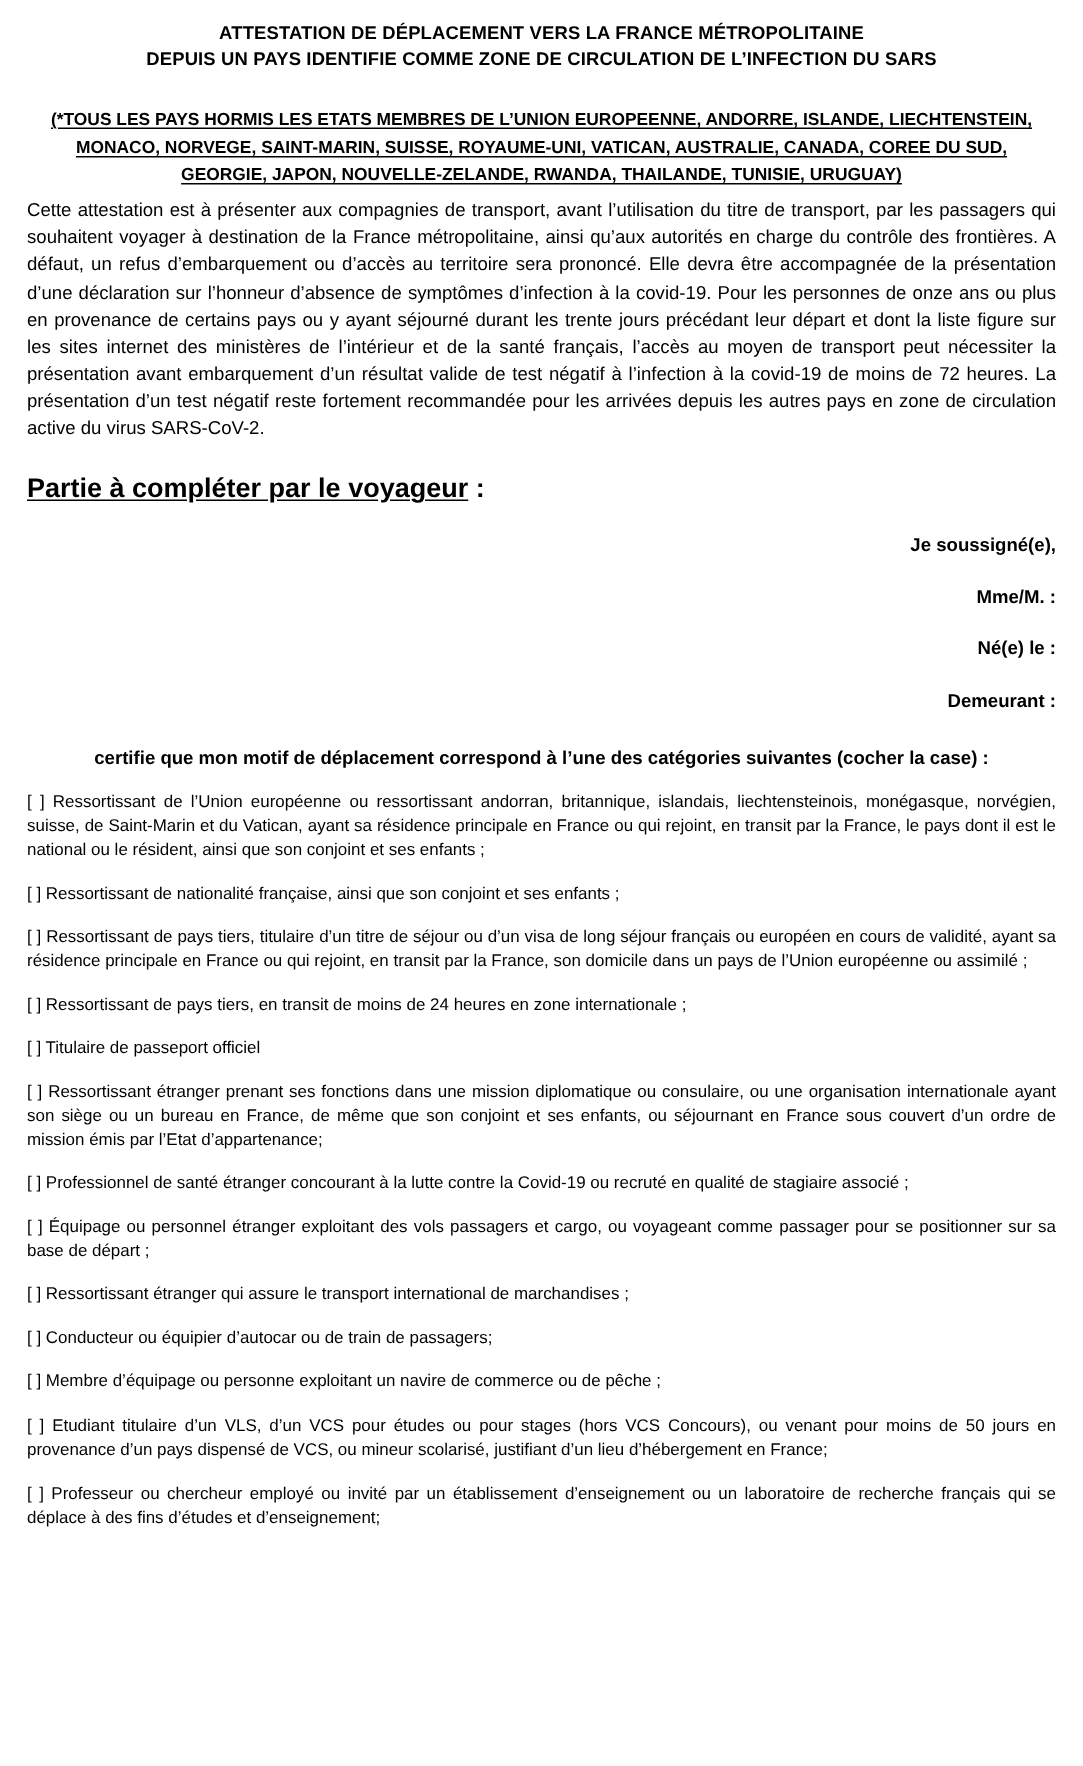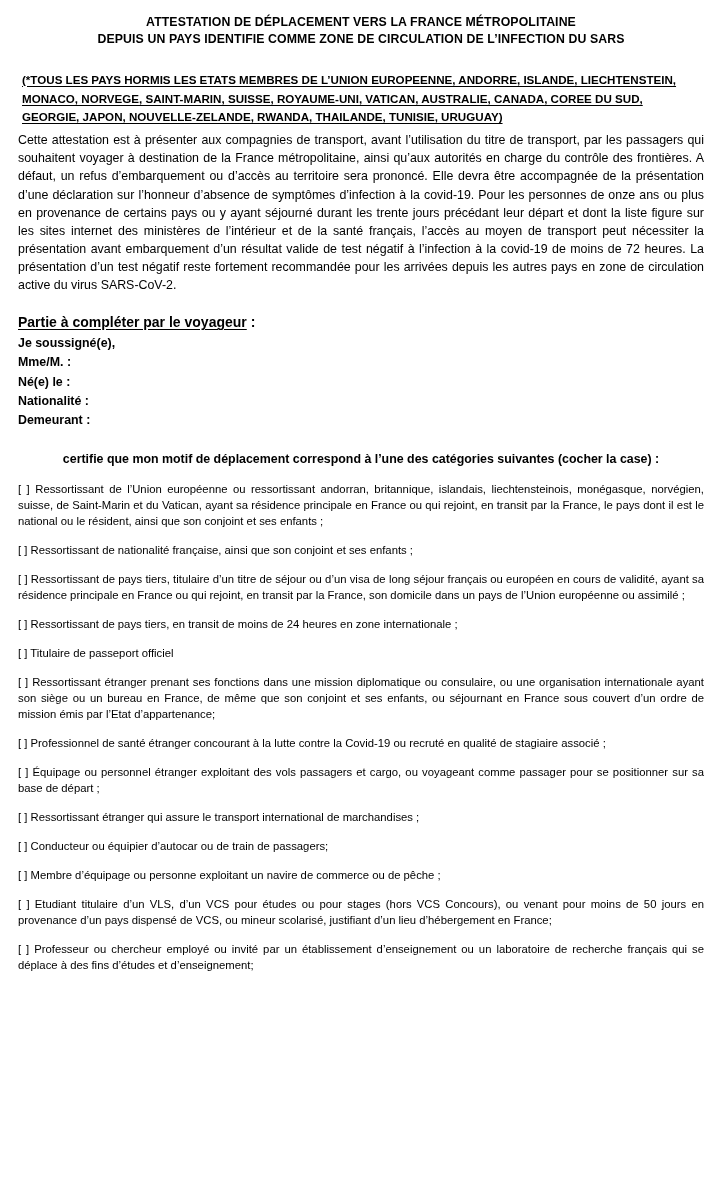--- a/index.html
+++ b/index.html
@@ -27,53 +27,55 @@
     font-size: 12.3px;
     line-height: 1.42;
     letter-spacing: 0.1px;
     margin: 0 4px;
   }
   .title-line { display: block; }
 
   
   .countries {
     margin: 22px 6px 0 6px;
+    text-align: center;
     font-weight: bold;
     font-size: 11.6px;
     line-height: 1.62;
     text-decoration: underline;
     text-underline-offset: 2px;
   }
 
   
   .intro {
     margin: 4px 2px 0 2px;
     font-size: 12.4px;
     line-height: 1.46;
     text-align: justify;
     text-justify: inter-word;
   }
 
   
   .section-heading {
     margin: 19px 2px 0 2px;
-    font-size: 14px;
+    font-size: 18px;
     font-weight: bold;
     line-height: 1.4;
   }
   .section-heading .underlined {
     text-decoration: underline;
     text-underline-offset: 2px;
   }
 
   .field-row {
-    margin: 2px 2px 0 2px;
+    margin: 17px 2px 0 2px;
     font-size: 12.4px;
     font-weight: bold;
     line-height: 1.4;
+    text-align: right;
   }
 
   .certify {
     margin: 20px 2px 0 2px;
     font-size: 12.4px;
     font-weight: bold;
     line-height: 1.46;
     text-align: center;
   }
 
@@ -104,21 +106,20 @@
 
   <div class="intro">Cette attestation est à présenter aux compagnies de transport, avant l’utilisation du titre de transport, par les passagers qui souhaitent voyager à destination de la France métropolitaine, ainsi qu’aux autorités en charge du contrôle des frontières. A défaut, un refus d’embarquement ou d’accès au territoire sera prononcé. Elle devra être accompagnée de la présentation d’une déclaration sur l’honneur d’absence de symptômes d’infection à la covid-19. Pour les personnes de onze ans ou plus en provenance de certains pays ou y ayant séjourné durant les trente jours précédant leur départ et dont la liste figure sur les sites internet des ministères de l’intérieur et de la santé français, l’accès au moyen de transport peut nécessiter la présentation avant embarquement d’un résultat valide de test négatif à l’infection à la covid-19 de moins de 72 heures. La présentation d’un test négatif reste fortement recommandée pour les arrivées depuis les autres pays en zone de circulation active du virus SARS-CoV-2.</div>
 
   <div class="section-heading">
     <span class="underlined">Partie à compléter par le voyageur</span><span> :</span>
   </div>
 
   <div class="field-row">Je soussigné(e),</div>
   <div class="field-row">Mme/M. :</div>
   <div class="field-row">Né(e) le :</div>
-  <div class="field-row">Nationalité :</div>
   <div class="field-row">Demeurant :</div>
 
   <div class="certify">certifie que mon motif de déplacement correspond à l’une des catégories suivantes (cocher la case) :</div>
 
   <div class="checklist">
     <div class="check-item">[   ] Ressortissant de l’Union européenne ou ressortissant andorran, britannique, islandais, liechtensteinois, monégasque, norvégien, suisse, de Saint-Marin et du Vatican, ayant sa résidence principale en France ou qui rejoint, en transit par la France, le pays dont il est le national ou le résident, ainsi que son conjoint et ses enfants ;</div>
     <div class="check-item">[  ] Ressortissant de nationalité française, ainsi que son conjoint et ses enfants ;</div>
     <div class="check-item">[  ] Ressortissant de pays tiers, titulaire d’un titre de séjour ou d’un visa de long séjour français ou européen en cours de validité, ayant sa résidence principale en France ou qui rejoint, en transit par la France, son domicile dans un pays de l’Union européenne ou assimilé ;</div>
     <div class="check-item">[  ] Ressortissant de pays tiers, en transit de moins de 24 heures en zone internationale ;</div>
     <div class="check-item">[  ] Titulaire de passeport officiel</div>

